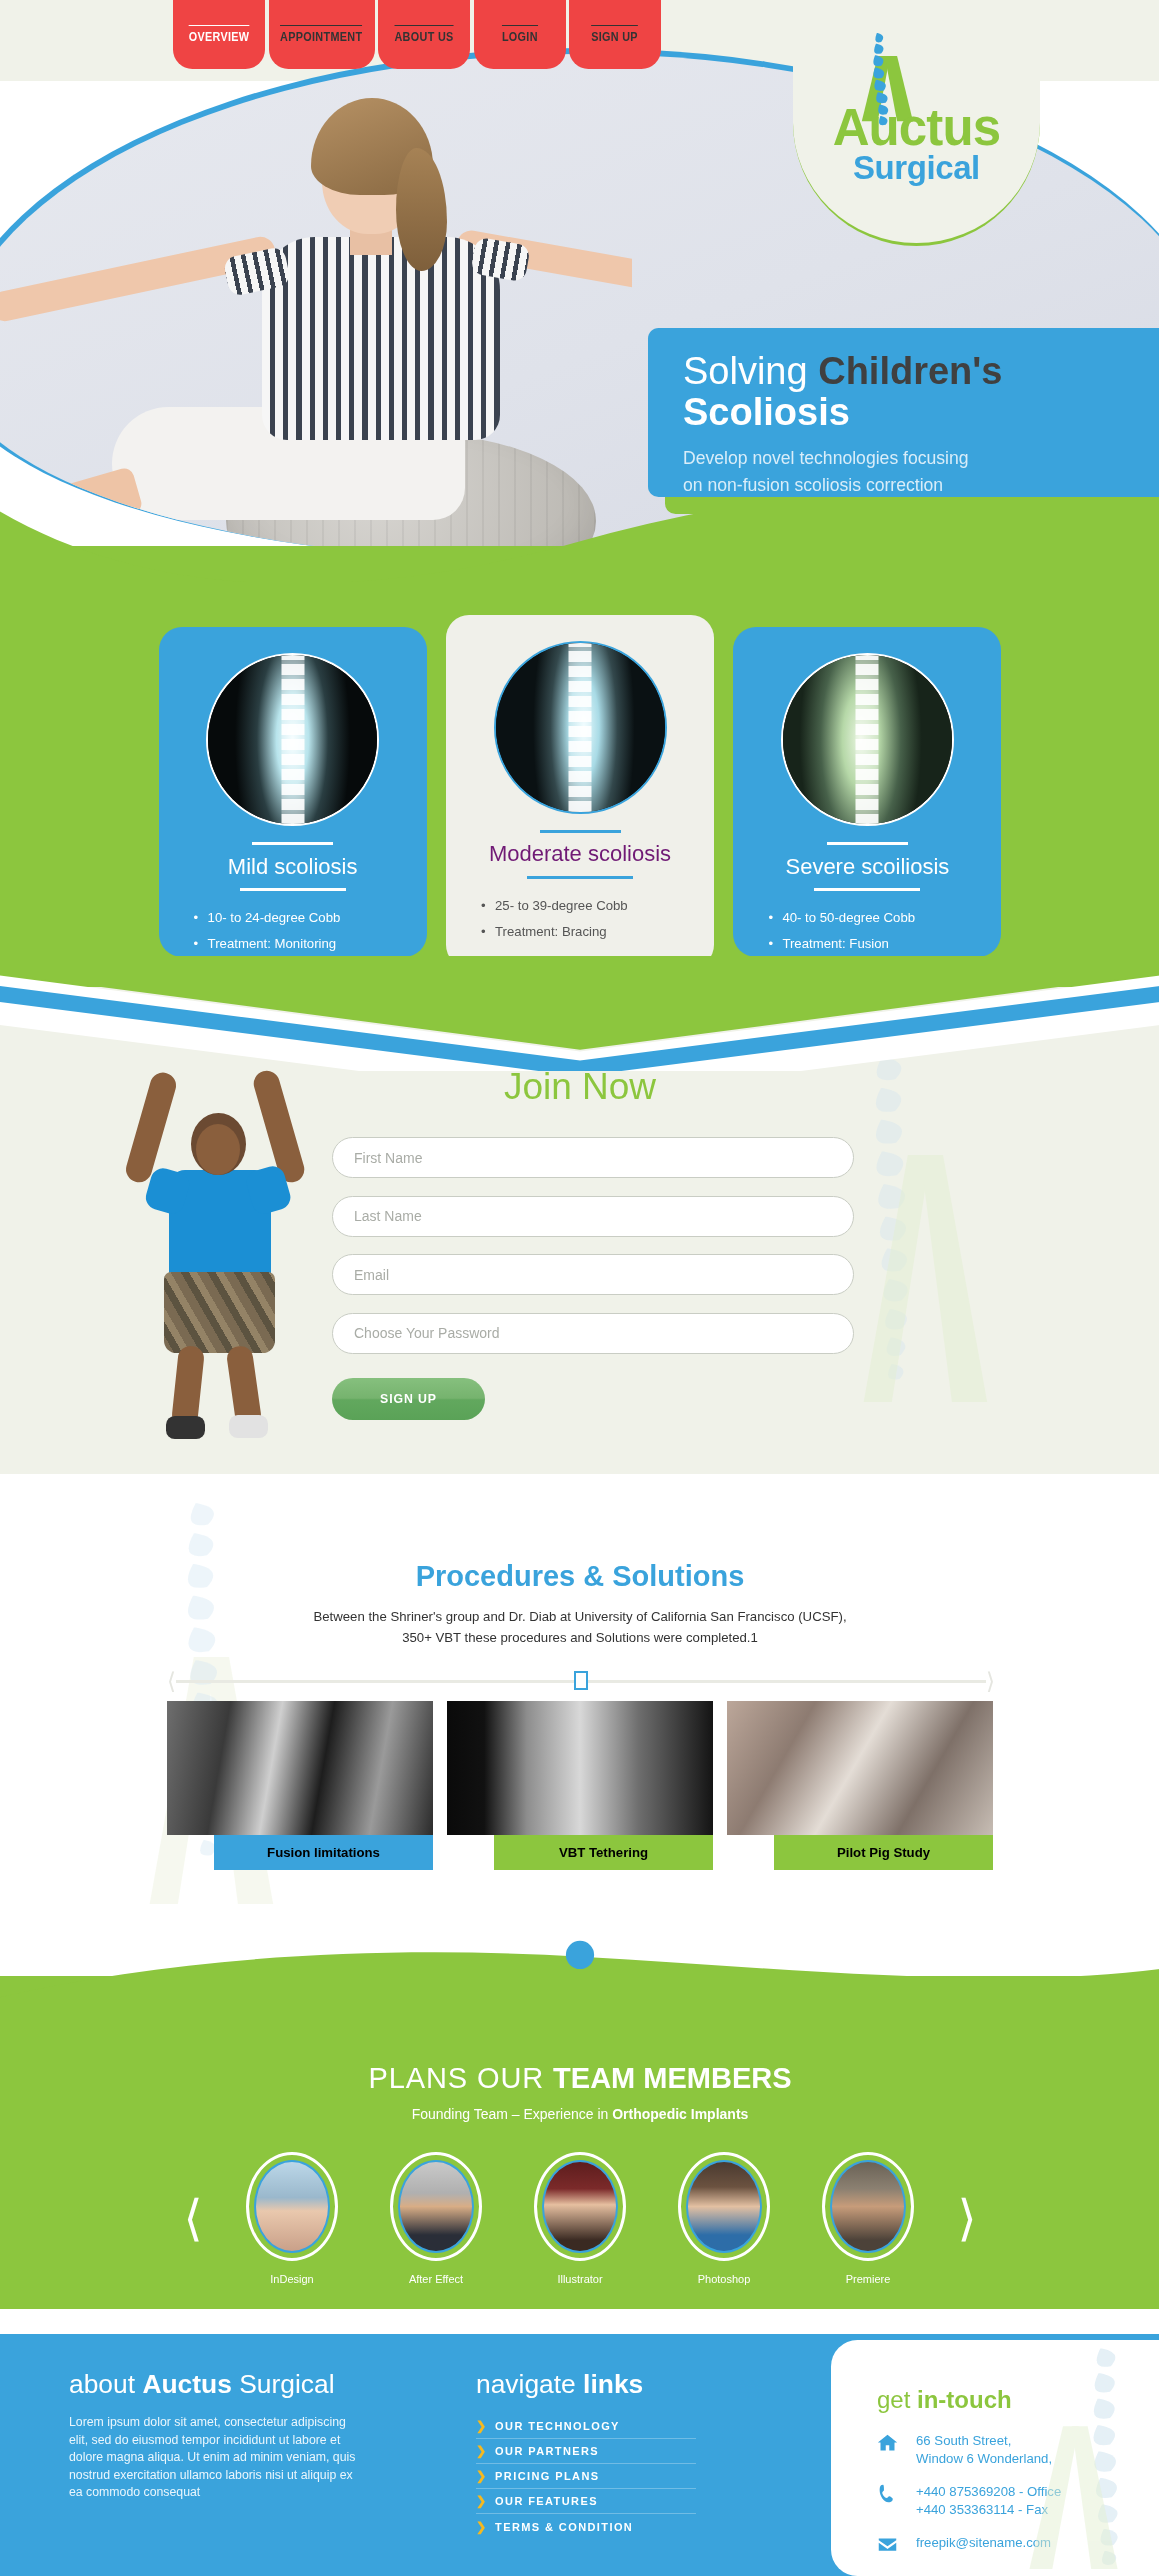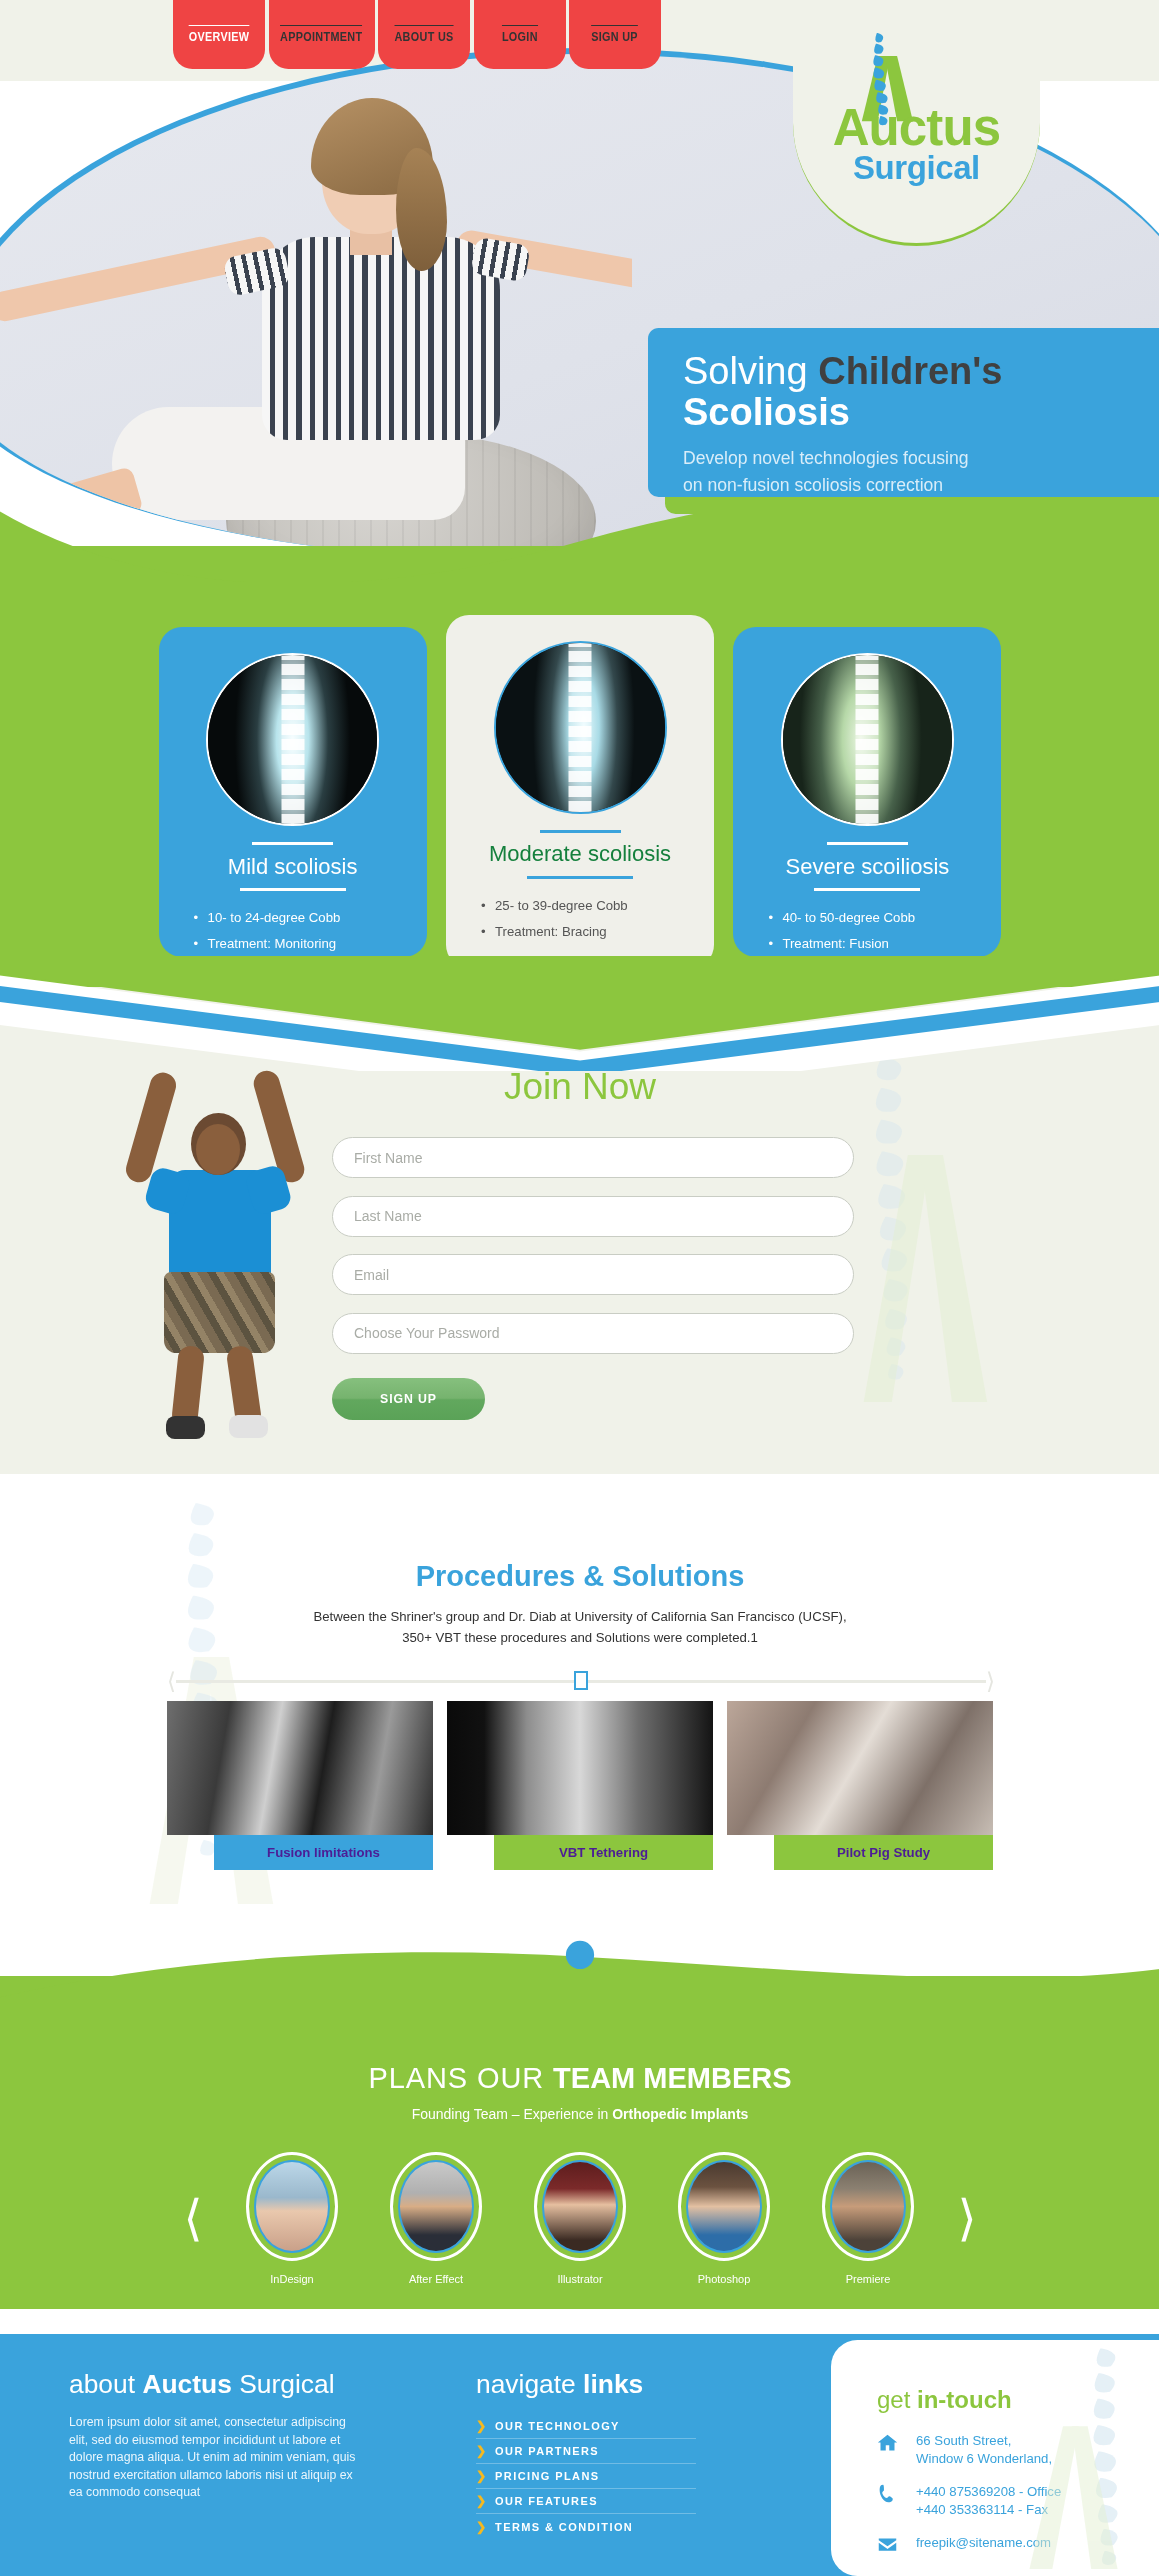--- a/index.html
+++ b/index.html
@@ -140,21 +140,21 @@
   .xr1 { background: radial-gradient(ellipse 34% 96% at 50% 50%, #f2fdff 0%, #b8e4ec 28%, #2a3e42 62%, #060a0b 100%); }
   .xr2 { background: radial-gradient(ellipse 30% 98% at 52% 50%, #eafcff 0%, #a9dbe6 30%, #33484c 66%, #0a1113 100%); }
   .xr3 { background: radial-gradient(ellipse 36% 92% at 46% 50%, #eaf6e2 0%, #b6d8a8 30%, #47614a 66%, #17241a 100%); }
   .xr-spine { position:absolute; left:50%; top:-4%; width:23px; height:108%;
     transform: translateX(-50%);
     background: repeating-linear-gradient(180deg, rgba(255,255,255,.92) 0 10.6px, rgba(255,255,255,.35) 10.6px 15px);
     filter: blur(0.4px); }
   .card-rule { width: 81px; height: 2.6px; background: #fff; margin: 16px auto 8.8px; }
   .card.light .card-rule { background: #3aa3dc; }
   .card-title { font-size: 22px; font-weight: 400; color: #fff; }
-  .card.light .card-title { color: #15803d; }
+  .card.light .card-title { color: #701a75; }
   .card-rule2 { width: 106px; height: 2.6px; background: #fff; margin: 8.8px auto 14px; }
   .card.light .card-rule2 { background: #3aa3dc; }
   .card ul { list-style: none; text-align: left; padding-left: 33px; }
   .card li { font-size: 13.2px; color: #fff; line-height: 26.4px; position: relative; }
   .card.light li { color: #555; }
   .card li::before { content: "•"; position: absolute; left: -14px; }
 
   
   .chev { position: absolute; left: 0; top: 956px; width: 1160px; height: 115px; z-index: 22; }
 
@@ -223,21 +223,21 @@
     position: absolute; left: 0; top: 1701px; width: 1160px; z-index: 12;
     display: flex; justify-content: center; gap: 14px;
   }
   .proc-card { width: 266px; }
   .proc-img { width: 266px; height: 134px; background: #111; position: relative; overflow: hidden; }
   .pi1 { background: linear-gradient(100deg,#6e6e6e 0%,#3a3a3a 22%,#cfcfcf 40%,#1d1d1d 58%,#9a9a9a 78%,#2b2b2b 100%); }
   .pi2 { background: linear-gradient(90deg,#0a0a0a 0%,#111 14%,#8d8d8d 30%,#d8d8d8 50%,#6e6e6e 72%,#141414 100%); }
   .pi3 { background: linear-gradient(120deg,#bca79a 0%,#8d7b71 26%,#e4ddd6 48%,#7e7068 72%,#c7bdb4 100%); }
   .proc-cap {
     height: 35px; display: flex; align-items: center; justify-content: center;
-    font-size: 13.2px; font-weight: 700; color: #4c1d95;
+    font-size: 13.2px; font-weight: 700; color: #000000;
     font-family: "Liberation Sans Narrow","Liberation Sans",sans-serif;
     margin-left: 47px;
   }
   .cap-blue { background: #3aa3dc; }
   .cap-green { background: #8cc63e; }
 
   
   .team {
     position: absolute; left: 0; top: 1965px; width: 1160px; height: 344px;
     background: #8cc63e; z-index: 5;

